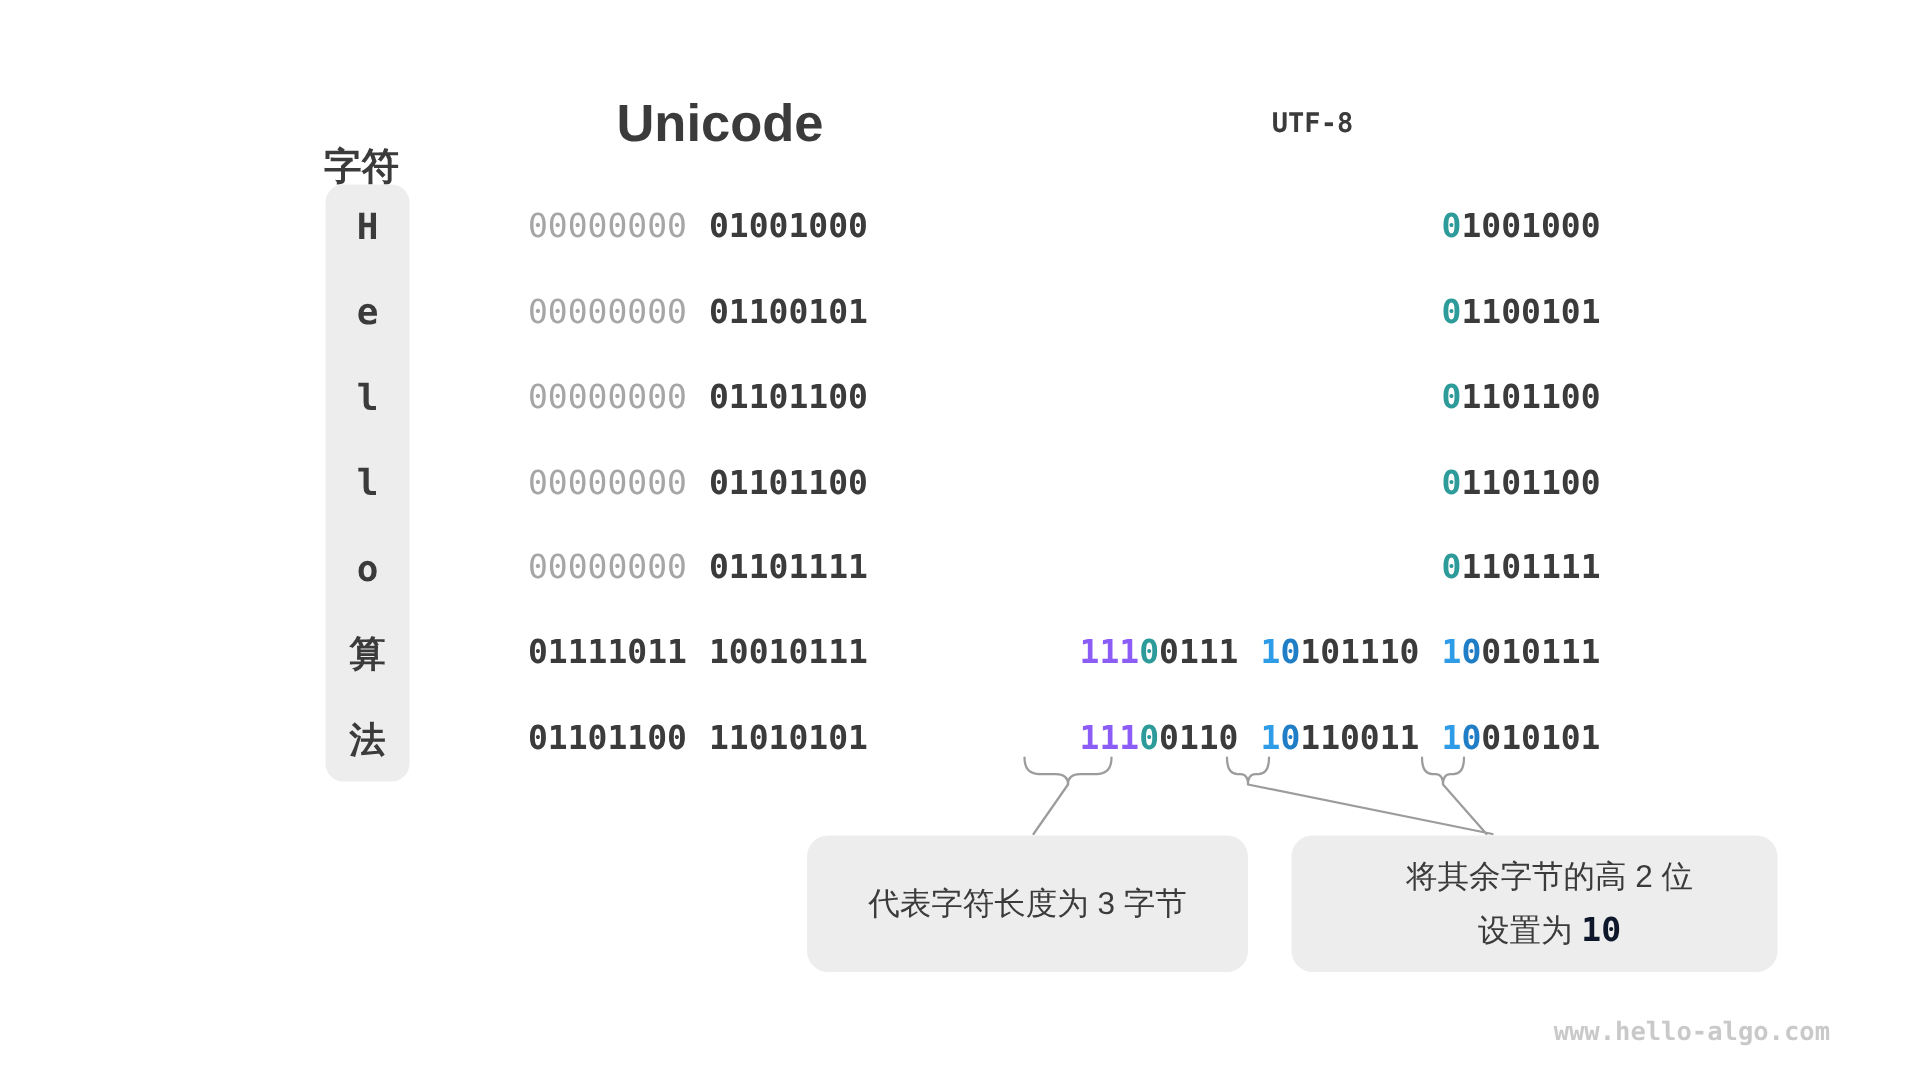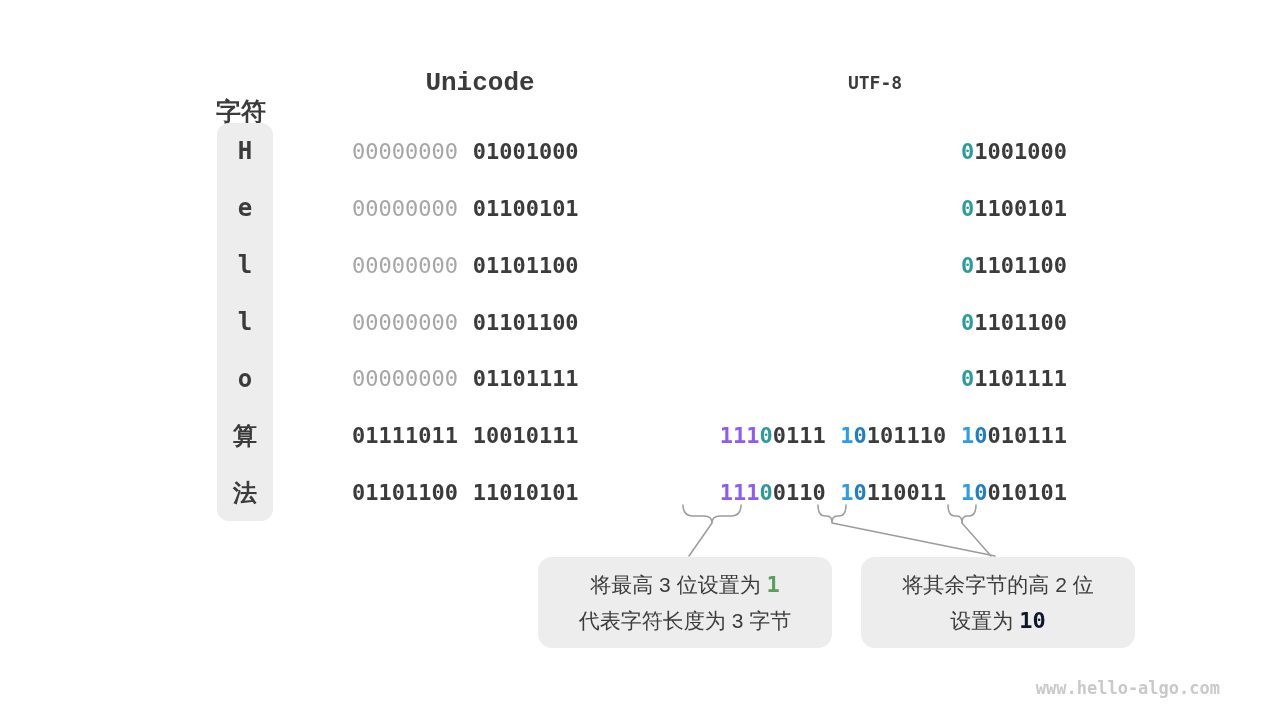--- a/index.html
+++ b/index.html
@@ -4,21 +4,21 @@
 <style>
   html,body{margin:0;padding:0;}
   body{
     width:1280px;height:720px;position:relative;background:#ffffff;
     font-family:"Liberation Sans","DejaVu Sans",sans-serif;color:#3b3b3b;overflow:hidden;
   }
 
   
   .hdr{position:absolute;top:68px;height:30px;line-height:30px;text-align:center;font-weight:bold;}
   #hdr-char{left:191px;width:100px;font-size:25px;margin-top:28px;}
-  #hdr-unicode{left:380px;width:200px;font-size:26px;font-family:Liberation Mono, monospace;}
+  #hdr-unicode{left:380px;width:200px;font-size:35px;font-family:Liberation Sans, sans-serif;}
   #hdr-utf8{left:775px;width:200px;font-size:18px;font-family:"DejaVu Sans Mono","Liberation Mono",monospace;}
 
   
   .stack{position:absolute;top:123px;height:398px;display:flex;flex-direction:column;}
   .stack .row{flex:1;display:flex;align-items:center;}
 
   #char-col{left:217px;width:56px;background:#ededed;border-radius:12px;}
   #char-col .row{justify-content:center;font-family:"DejaVu Sans Mono","Liberation Mono",monospace;font-weight:bold;font-size:24px;}
 
   #unicode-col{left:352px;width:300px;}
@@ -38,21 +38,21 @@
   
   #connectors{position:absolute;left:0;top:0;pointer-events:none;}
 
   
   .callout{
     position:absolute;top:557px;height:91px;background:#ededed;border-radius:14px;
     display:flex;flex-direction:column;justify-content:center;text-align:center;
     font-size:21px;line-height:36px;color:#3b3b3b;
   }
   #callout-left{left:538px;width:294px;}
-  #callout-right{left:861px;width:274px;}
+  #callout-right{left:861px;width:304px;padding-left:20px;}
   .hl{font-family:"DejaVu Sans Mono","Liberation Mono",monospace;font-weight:bold;font-size:22px;}
   .hl-green{color:#55a05a;}
   .hl-blue{color:#0f172a;}
 
   
   #watermark{
     position:absolute;right:60px;bottom:22px;font-size:17px;color:#c9c9c9;
     font-family:"DejaVu Sans Mono","Liberation Mono",monospace;
     font-weight:bold;
   }
@@ -131,21 +131,20 @@
     <path d="M683 505 Q683 516 693 516 L704 516 Q712 516 712 523 Q712 516 720 516 L731 516 Q741 516 741 505"></path>
     <path d="M818 505 Q818 516 825 516 L827 516 Q832 516 832 523 Q832 516 837 516 L839 516 Q846 516 846 505"></path>
     <path d="M948 505 Q948 516 955 516 L957 516 Q962 516 962 523 Q962 516 967 516 L969 516 Q976 516 976 505"></path>
     <path d="M712 523 L689 556"></path>
     <path d="M832 523 L995 556"></path>
     <path d="M962 523 L991 556"></path>
   </g>
 </svg>
 
 <div class="callout" id="callout-left">
-  <div><span>将最高 3 位设置为 </span><span class="hl hl-green">1</span></div>
   <div>代表字符长度为 3 字节</div>
 </div>
 
 <div class="callout" id="callout-right">
   <div>将其余字节的高 2 位</div>
   <div><span>设置为 </span><span class="hl hl-blue">10</span></div>
 </div>
 
 <div id="watermark">www.hello-algo.com</div>
 

